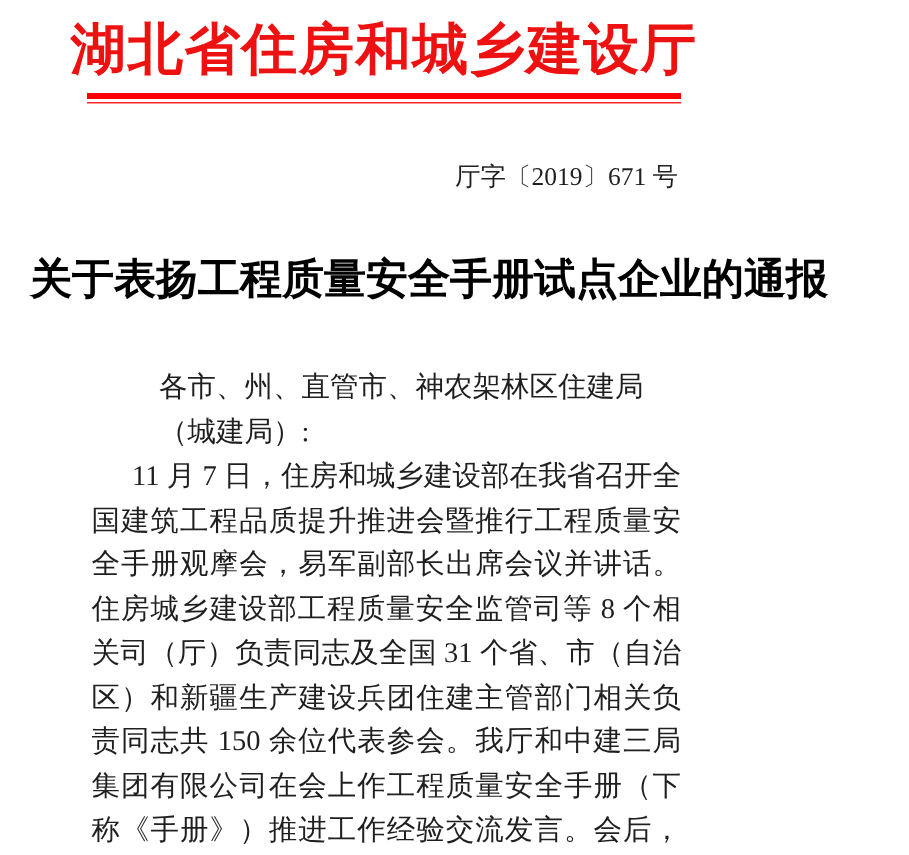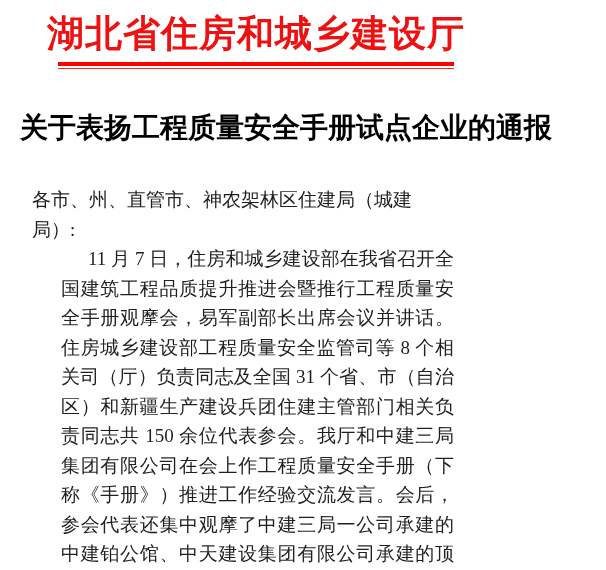--- a/index.html
+++ b/index.html
@@ -58,21 +58,21 @@
   .title {
     margin: 44px 20px 0 20px;
     text-align: center;
     font-size: 28px;
     line-height: 30px;
     font-weight: bold;
     color: #000000;
     white-space: nowrap;
   }
   .salutation {
-    margin: 42px 58px 0 32px;
+    margin: 42px 58px 0 106px;
     font-size: 19px;
     line-height: 29.5px;
   }
   .body-para {
     margin: 0 58px 0 61px;
     font-size: 19px;
     line-height: 29.5px;
     text-align: justify;
     text-indent: 27px;
   }
@@ -82,20 +82,21 @@
 
 <div class="doc">
 
   <div class="org-name">湖北省住房和城乡建设厅</div>
 
   <div class="rule-wrap">
     <div class="rule-thick"></div>
     <div class="rule-thin"></div>
   </div>
 
+  <div class="doc-number">厅字〔2019〕671 号</div>
 
   <h1 class="title">关于表扬工程质量安全手册试点企业的通报</h1>
 
   <p class="salutation">各市、州、直管市、神农架林区住建局（城建局）:</p>
 
   <p class="body-para">11 月 7 日，住房和城乡建设部在我省召开全国建筑工程品质提升推进会暨推行工程质量安全手册观摩会，易军副部长出席会议并讲话。住房城乡建设部工程质量安全监管司等 8 个相关司（厅）负责同志及全国 31 个省、市（自治区）和新疆生产建设兵团住建主管部门相关负责同志共 150 余位代表参会。我厅和中建三局集团有限公司在会上作工程质量安全手册（下称《手册》）推进工作经验交流发言。会后，参会代表还集中观摩了中建三局一公司承建的中建铂公馆、中天建设集团有限公司承建的顶琇西北湖 B 地块和武汉市汉阳市政建设集团公司承建的月亮湾城市阳台等 3 个项目。</p>
 
 </div>
 
 </body></html>

